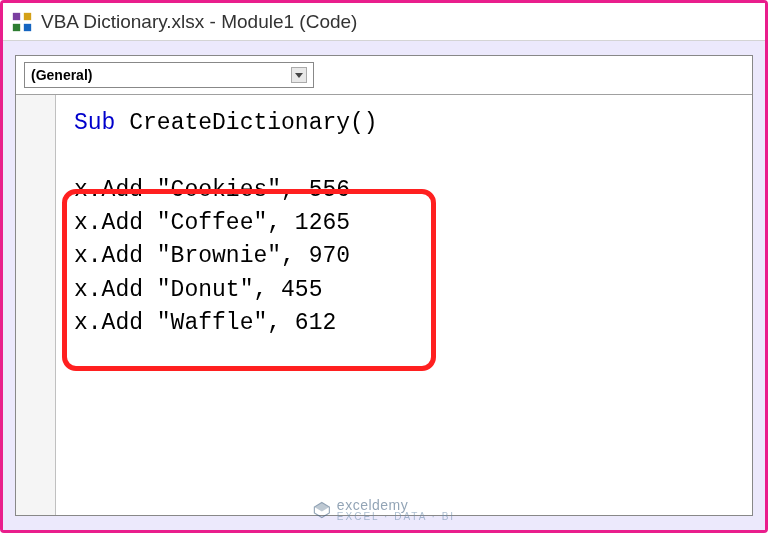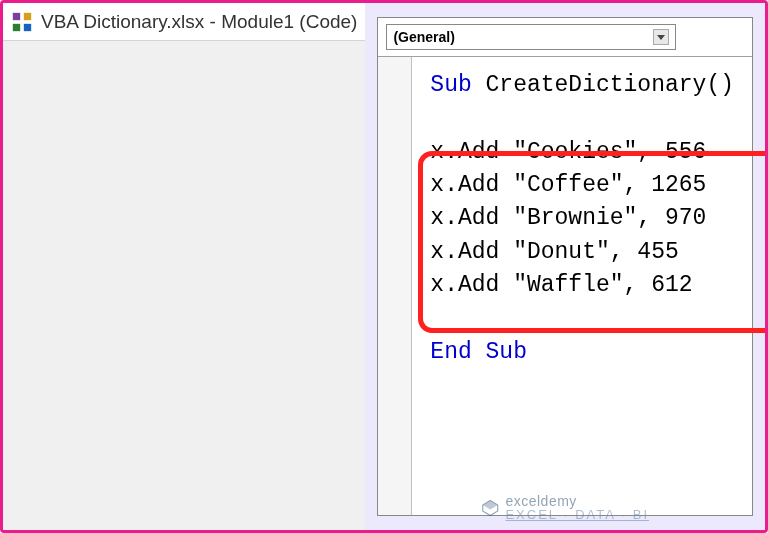--- a/index.html
+++ b/index.html
@@ -14,21 +14,21 @@
       position: relative;
       border: 3px solid #e91e8c;
       border-radius: 4px;
       font-family: "Segoe UI", Tahoma, sans-serif;
     }
     .window {
       width: 100%;
       height: 100%;
       background: #f0f0f0;
       display: flex;
-      flex-direction: row;
+      flex-direction: column;
     }
     .titlebar {
       height: 38px;
       background: #ffffff;
       display: flex;
       align-items: center;
       padding: 0 8px;
       border-bottom: 1px solid #d4d4d4;
       gap: 8px;
     }
@@ -126,25 +126,24 @@
       display: flex;
       align-items: center;
       gap: 6px;
       opacity: 0.55;
       color: #3a5a7a;
       font-size: 14px;
       font-weight: 500;
       letter-spacing: 0.5px;
     }
     .watermark-sub {
-      font-size: 13px;
+      font-size: 10px;
       letter-spacing: 2px;
       color: #6a8aaa;
       margin-top: -2px;
-      text-decoration: underline;
     }
     .watermark-icon {
       width: 18px;
       height: 18px;
     }
   </style>
 </head>
 <body>
 
 <div class="window">
@@ -175,21 +174,20 @@
         <div class="gutter"></div>
         <div class="code-pane" id="code-pane">
           <div class="code-line"><span class="kw">Sub </span><span>CreateDictionary()</span></div>
             <div class="code-line">&nbsp;</div>
             <div class="code-line"><span>x.Add "Cookies", 556</span></div>
             <div class="code-line"><span>x.Add "Coffee", 1265</span></div>
             <div class="code-line"><span>x.Add "Brownie", 970</span></div>
             <div class="code-line"><span>x.Add "Donut", 455</span></div>
             <div class="code-line"><span>x.Add "Waffle", 612</span></div>
             <div class="code-line">&nbsp;</div>
-            <div class="code-line"><span class="kw">End Sub</span></div>
             <div class="highlight-box" style="top:94px; left:6px; width:374px; height:182px;"></div>
         </div>
       </div>
 
     </div>
 
     <div class="watermark">
       <span class="watermark-icon">
         <svg viewBox="0 0 24 24" width="18" height="18">
           <polygon points="12,2 22,8 22,16 12,22 2,16 2,8" fill="none" stroke="#3a5a7a" stroke-width="1.5"></polygon>

